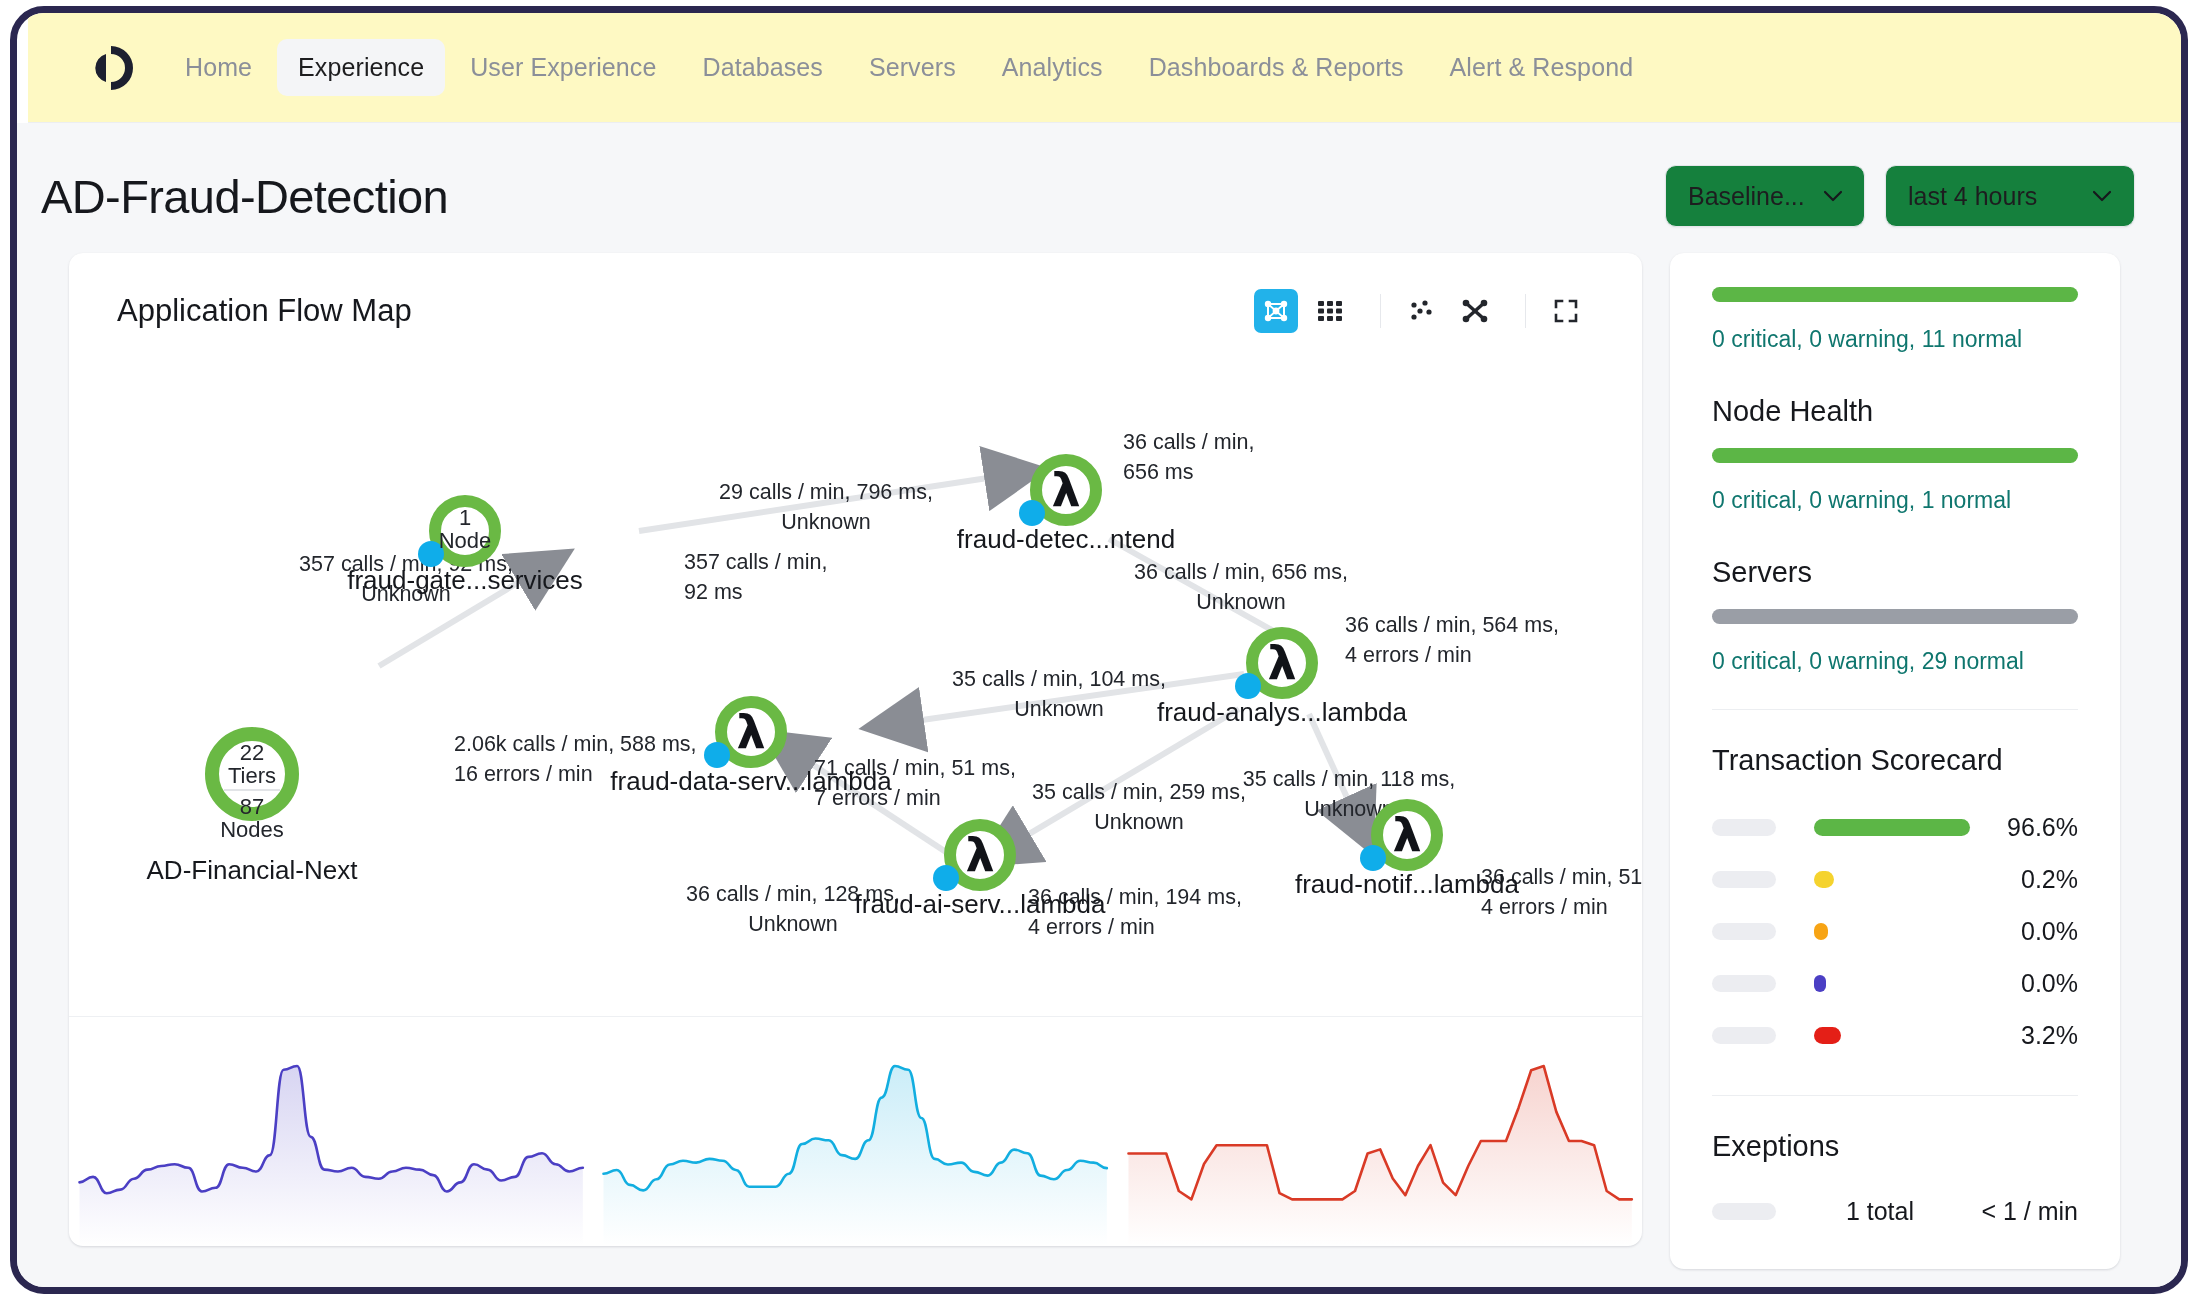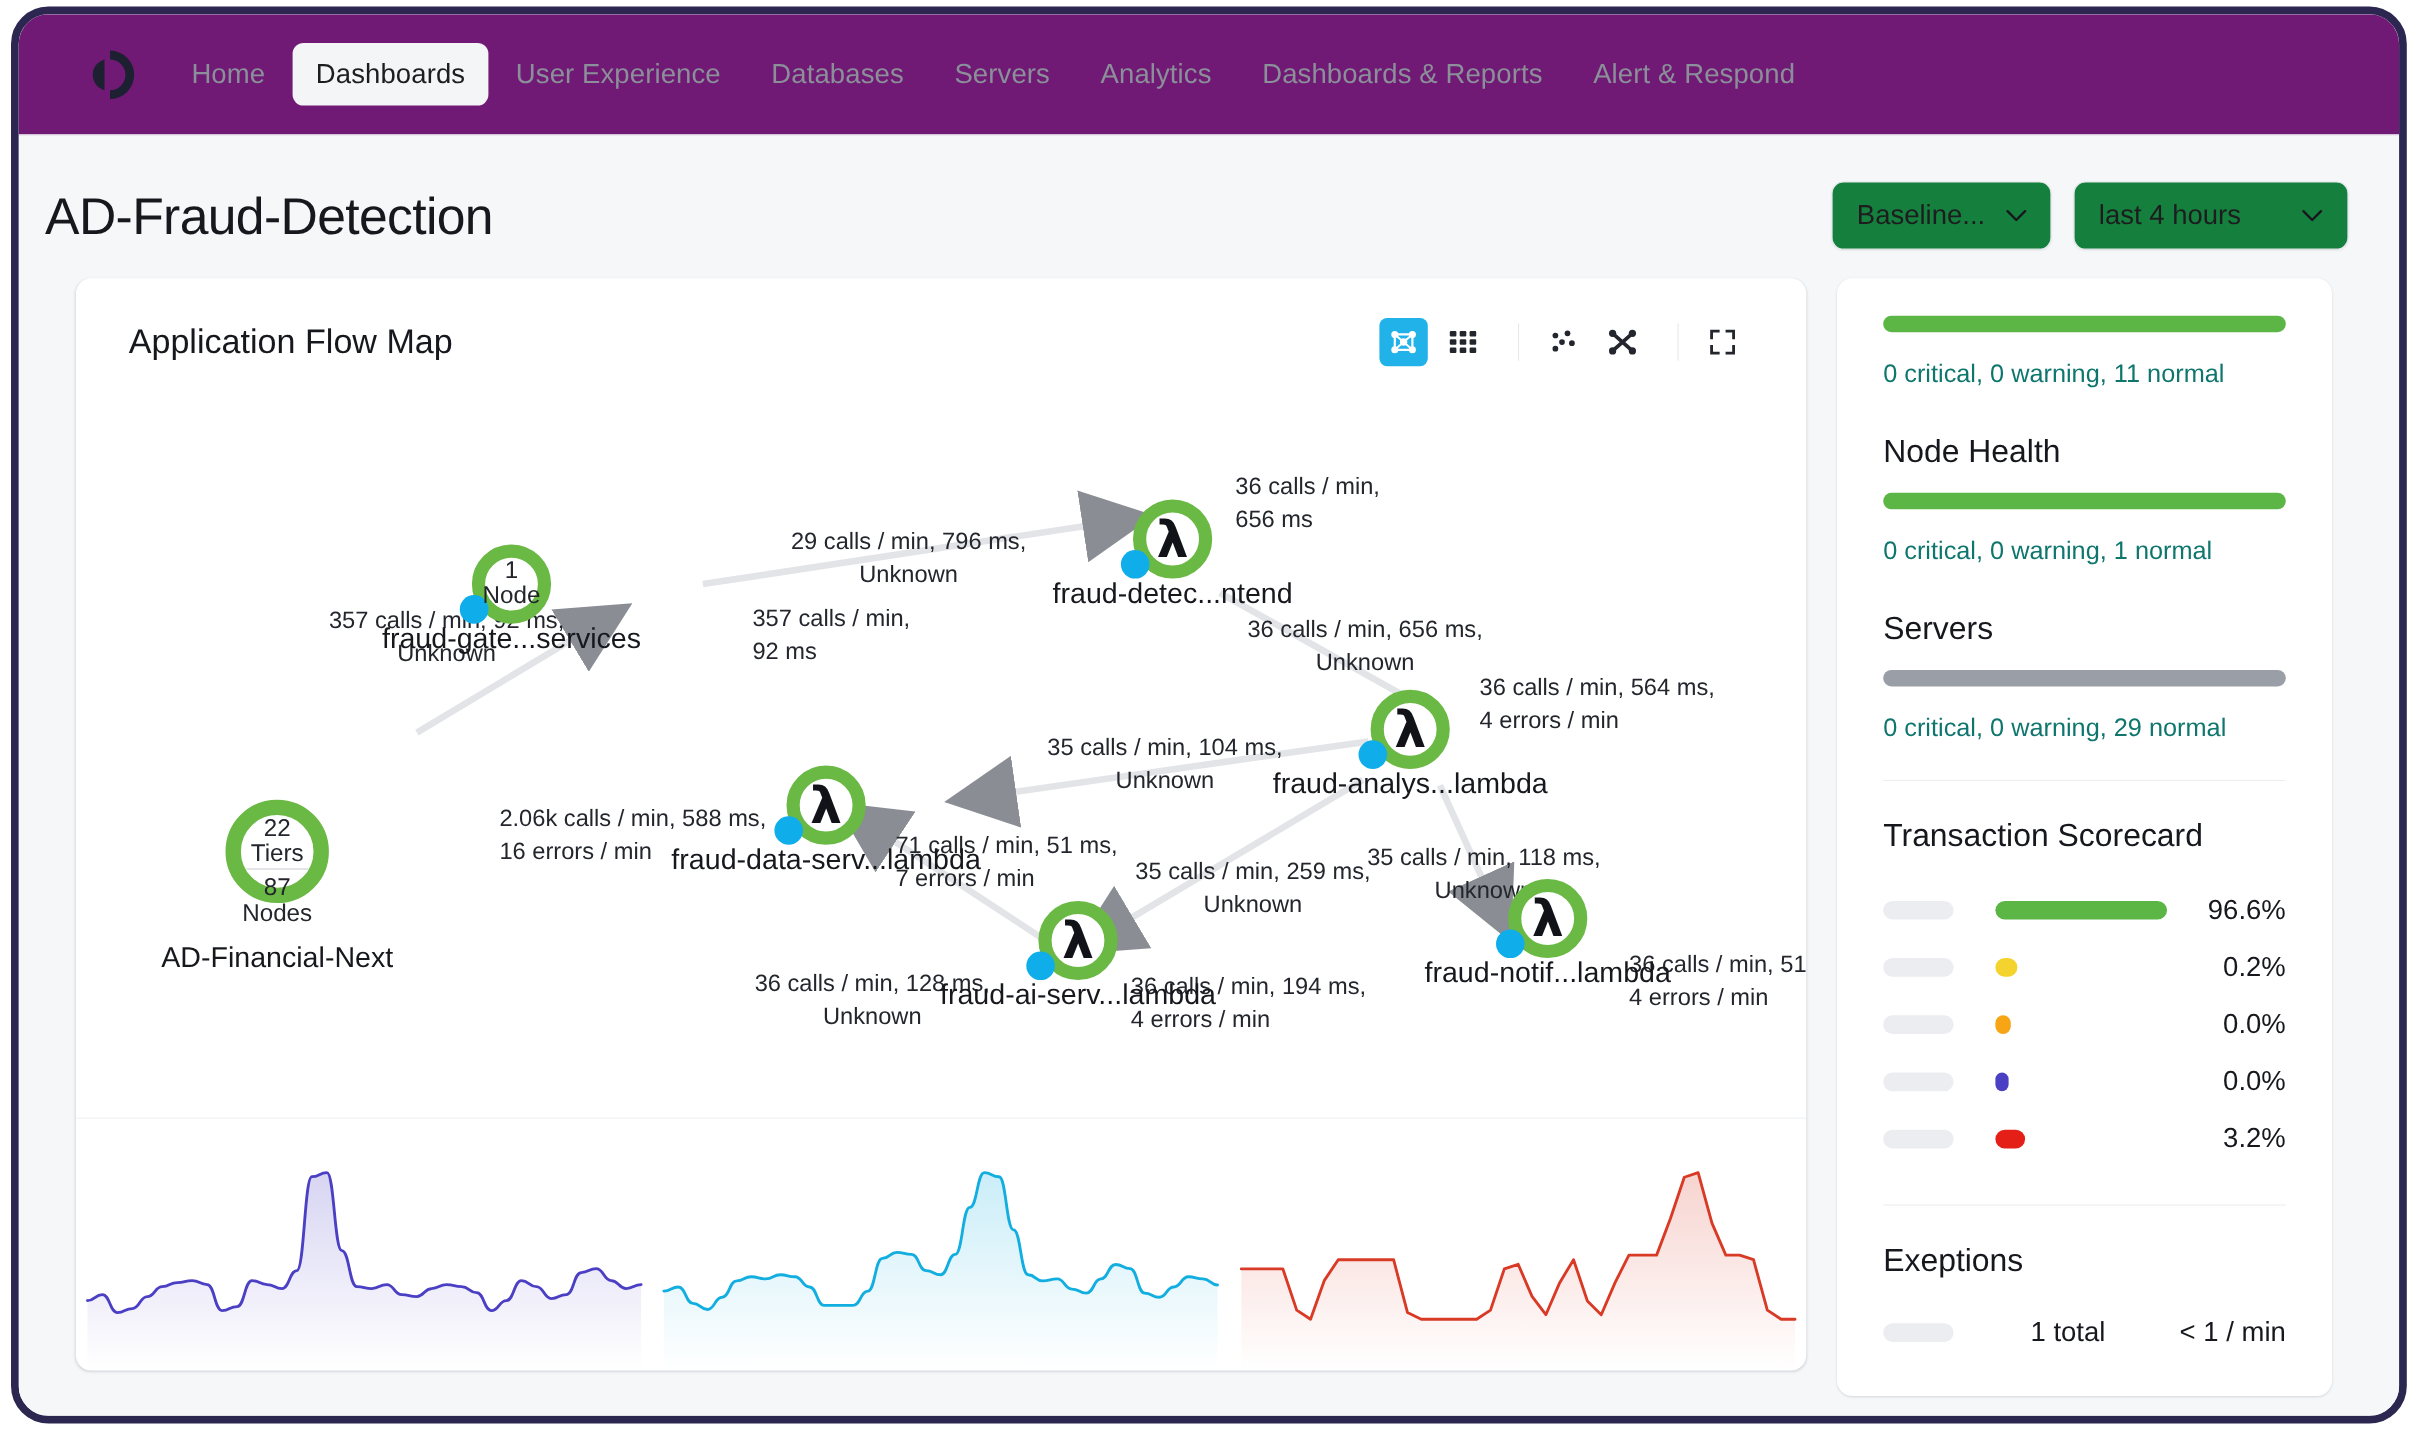--- a/index.html
+++ b/index.html
@@ -13,23 +13,23 @@
     position: absolute;
     left: 10px; top: 6px;
     width: 2178px; height: 1288px;
     border: 7px solid #2b2750;
     border-radius: 34px;
     background: #ffffff;
     overflow: hidden;
   }
   
   #topnav {
-    position: absolute; left: 0; top: 0;
+    position: absolute; left: 11px; top: 0;
     width: 100%; height: 110px;
-    background: #701a75;
+    background: #fef9c3;
     display: flex; align-items: center;
     border-bottom: 1px solid #eceef1;
   }
   #logo {
     width: 58px; height: 58px; margin-left: 52px; margin-right: 26px;
     flex: 0 0 auto; position: relative;
   }
   #logo svg { display:block; }
   .navlist { display: flex; align-items: center; gap: 4px; }
   .navitem {
@@ -126,21 +126,21 @@
 
   <div id="topnav">
     <div id="logo">
       <svg width="58" height="58" viewBox="0 0 58 58" aria-hidden="true">
         <path d="M31 7 A22 22 0 0 1 31 51 L31 43 A14 14 0 0 0 31 15 Z" fill="#1d2030"></path>
         <path d="M26 15 A14.5 14.5 0 0 0 26 43 Z" fill="#1d2030"></path>
       </svg>
     </div>
     <div class="navlist">
       <div class="navitem">Home</div>
-      <div class="navitem active">Dashboards</div>
+      <div class="navitem active">Experience</div>
       <div class="navitem">User Experience</div>
       <div class="navitem">Databases</div>
       <div class="navitem">Servers</div>
       <div class="navitem">Analytics</div>
       <div class="navitem">Dashboards &amp; Reports</div>
       <div class="navitem">Alert &amp; Respond</div>
     </div>
   </div>
 
   <div id="body">

